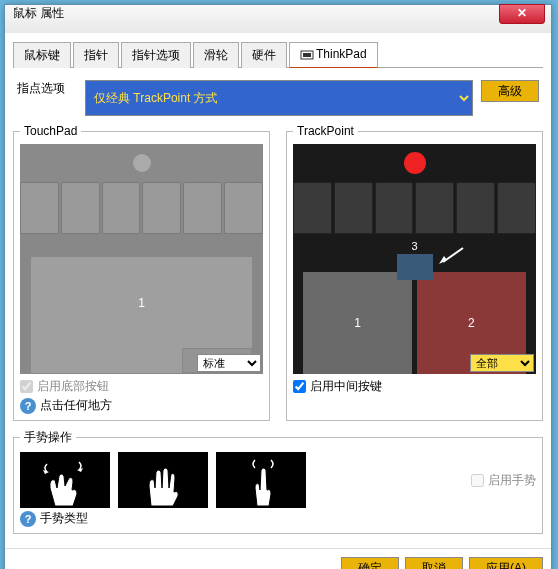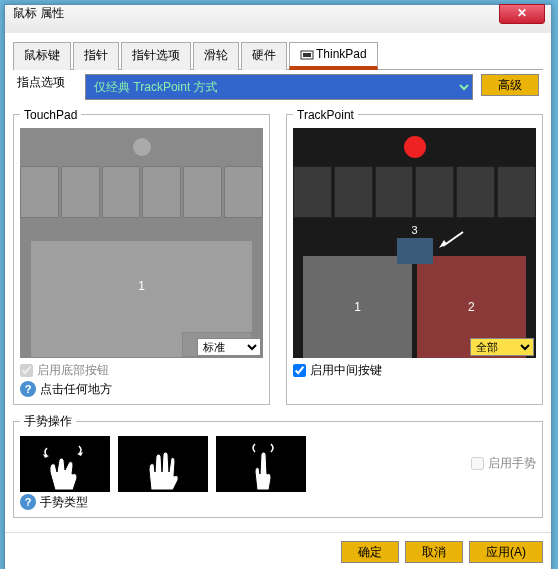--- a/index.html
+++ b/index.html
@@ -2,27 +2,27 @@
 <html><head>
 <meta charset="utf-8">
 <style>
 *{box-sizing:border-box;margin:0;padding:0;font-family:"Microsoft YaHei",Arial,sans-serif;font-size:12px}
 body{background:#6bb8e0;width:558px;height:569px;overflow:hidden}
 .window{width:548px;margin:4px;background:#fff;border:1px solid #5a8fb8;box-shadow:0 0 8px rgba(0,0,0,.3)}
 .titlebar{height:28px;background:linear-gradient(#f8f8f8,#e8e8e8);display:flex;padding:0 4px;position:relative}
 .titlebar span{flex:1;padding-left:4px}
 .closebtn{width:46px;height:20px;background:linear-gradient(#e67,#c23);border:1px solid #a12;border-radius:0 0 3px 3px;color:#fff;text-align:center;line-height:16px;font-weight:bold;position:absolute;right:6px;top:-1px;cursor:pointer}
 .content{padding:8px}
-.tabs{display:flex;border-bottom:1px solid #aaa;margin-bottom:4px}
+.tabs{display:flex;border-bottom:1px solid #aaa;margin-bottom:12px}
 .tab{padding:4px 10px;border:1px solid #aaa;border-bottom:none;background:#f0f0f0;margin-right:2px;cursor:pointer;position:relative;top:1px}
-.tab.active{background:#fff;border-bottom:4px solid #c2410c}
+.tab.active{background:#fff;border-bottom:1px solid #c2410c}
 .tab-icon{display:inline-block;width:14px;height:14px;vertical-align:middle;margin-right:2px}
 .row1{display:flex;align-items:flex-start;gap:8px;margin-bottom:8px;padding:0 4px}
 .row1 .lbl{width:60px}
-.dropdown{flex:1;background:#3366cc;color:#86efac;border:1px solid #888;padding:2px 4px;height:26px}
+.dropdown{flex:1;background:#3366cc;color:#fde047;border:1px solid #888;padding:2px 4px;height:36px}
 .btn{padding:2px 16px;border:1px solid #888;background:#eab308;cursor:pointer;height:22px}
 .fieldsetrow{display:flex;gap:16px}
 fieldset{border:1px solid #bbb;padding:6px;flex:1}
 fieldset legend{padding:0 4px}
 .pad{width:100%;height:230px;position:relative;margin-bottom:4px}
 .tp .pad{background:#888}
 .tp .kbarea{height:90px;background:#8a8a8a;position:relative}
 .tp .keys{position:absolute;top:38px;left:0;right:0;height:52px;display:flex;gap:2px;padding:0 0px}
 .tp .key{flex:1;background:#9a9a9a;border:1px solid #7a7a7a;border-radius:2px 2px 0 0}
 .tp .nub{position:absolute;width:18px;height:18px;border-radius:50%;background:#aaa;top:10px;left:50%;transform:translate(-50%)}

